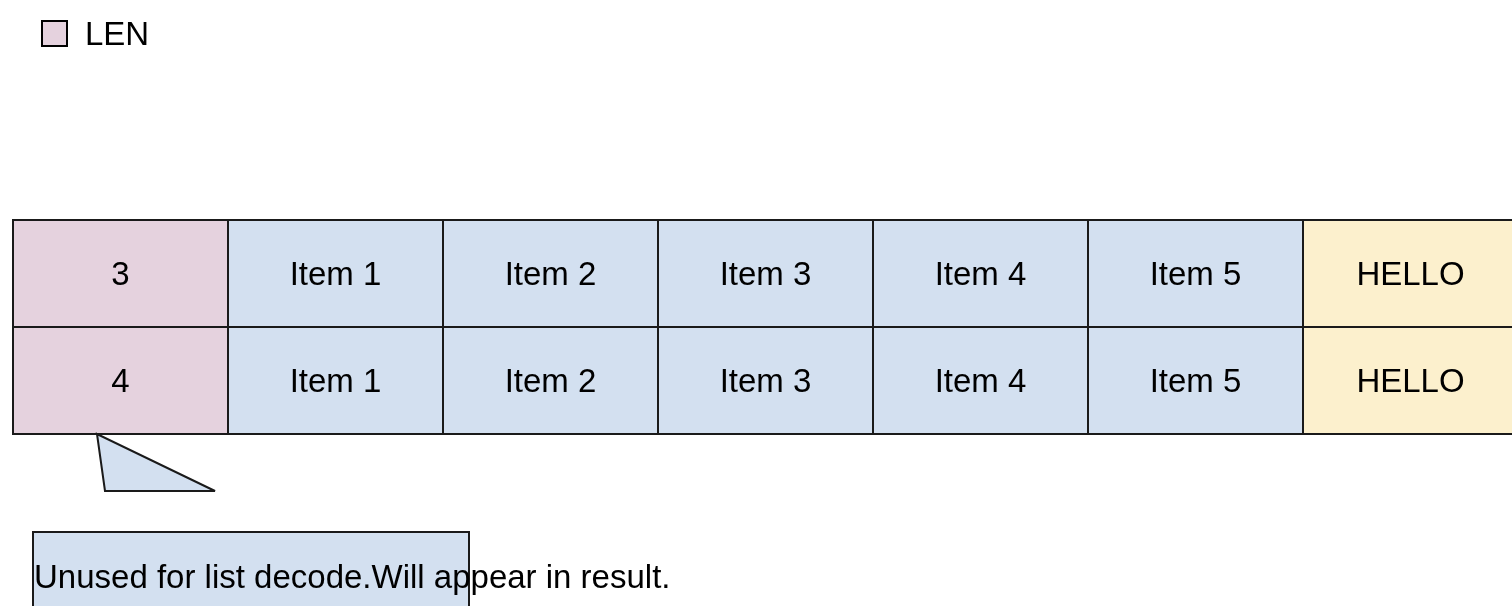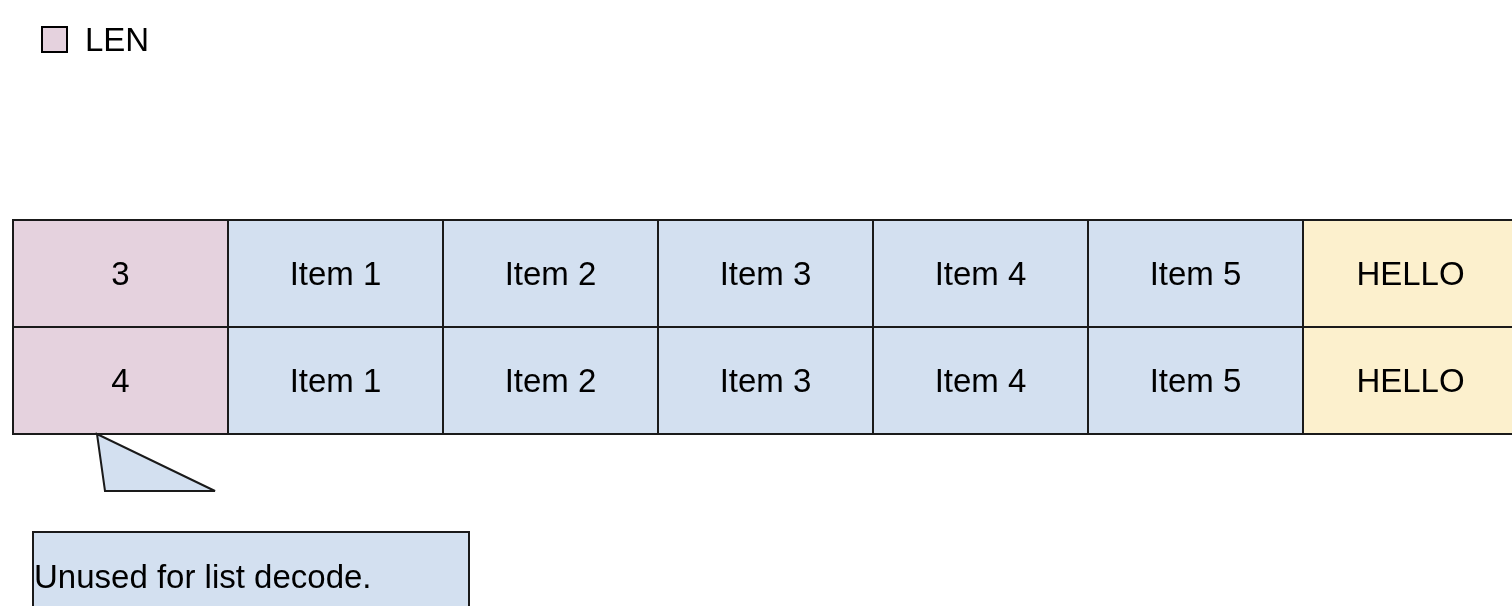--- a/index.html
+++ b/index.html
@@ -16,21 +16,21 @@
     width: 1512px;
     height: 606px;
     background: #ffffff;
     overflow: hidden;
   }
 
   
   .legend {
     position: absolute;
     left: 41px;
-    top: 19px;
+    top: 13px;
   }
   .legend-row {
     display: flex;
     align-items: center;
     height: 41px;
   }
   .legend-swatch {
     width: 27px;
     height: 27px;
     border: 2px solid #000000;
@@ -133,15 +133,16 @@
       </tr>
     </tbody>
   </table>
 
   <svg class="callout-tail" viewBox="0 0 200 70">
     <polygon id="tail-shape" points="37,6 45,63 155,63" stroke="#1a1a1a" stroke-width="2" stroke-linejoin="miter" fill="#d3e0f0"></polygon>
   </svg>
 
   <div class="callout" style="background-color: rgb(211, 224, 240); border-color: rgb(26, 26, 26);">
     <div class="callout-line">Unused for list decode.</div>
+    <div class="callout-line">Will appear in result.</div>
   </div>
 
 </div>
 
 </body></html>

